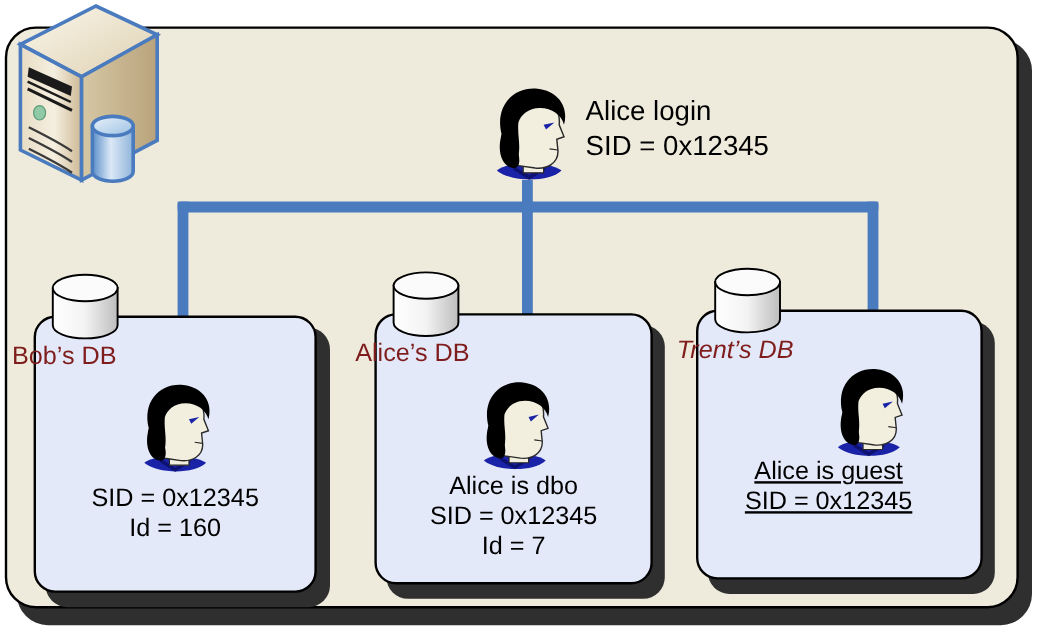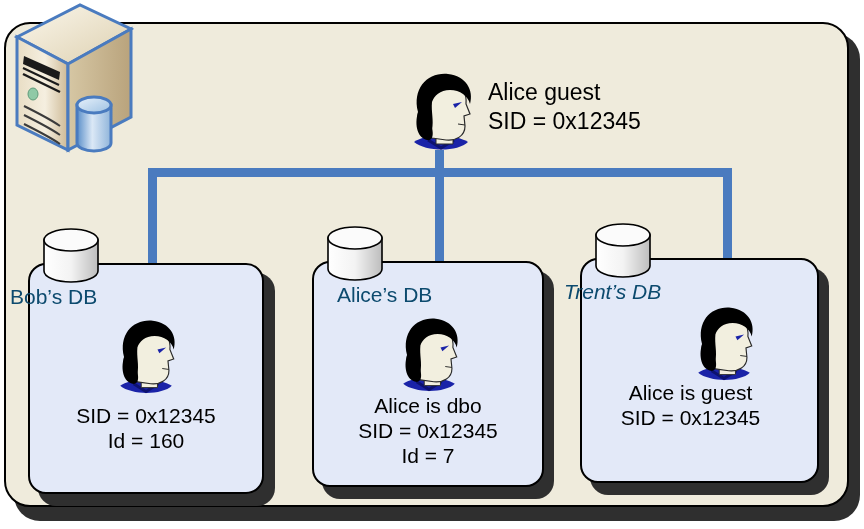--- a/index.html
+++ b/index.html
@@ -69,21 +69,21 @@
     border-radius: 18px;
     box-sizing: border-box;
   }
   .db-cyl {
     position: absolute;
     width: 62px; height: 58px;
   }
   .db-label {
     position: absolute;
     font-size: 21px;
-    color: #0c4a6e;
+    color: #7f1d1d;
     white-space: nowrap;
     font-family: "Liberation Sans", sans-serif;
   }
   .person {
     position: absolute;
     width: 86px; height: 86px;
   }
   .db-lines {
     position: absolute;
     text-align: center;
@@ -185,21 +185,21 @@
                C33,44 36,52 34,62 C33,70 26,70 22,62 C19,56 19,50 20,44 Z" fill="#000000"></path>
       <path d="M20,44 C16,58 20,70 29,72 C34,73 36,68 34,60 C32,52 33,48 33,40 Z" fill="#000000"></path>
 
       <path d="M55,36 L64,34 L57,40 Z" fill="#1a23a8"></path>
 
       <path d="M60,56 L67,57" stroke="#2a2a2a" stroke-width="1" fill="none"></path>
     </svg>
   </div>
 
   <div class="login-text">
-    <div>Alice guest</div>
+    <div>Alice login</div>
     <div>SID = 0x12345</div>
   </div>
 
   <svg class="wires" width="864" height="529" viewBox="0 0 864 529">
     <g fill="#4a7bbf">
 
       <rect x="435" y="150" width="9" height="26"></rect>
 
       <rect x="148" y="168" width="584" height="9" rx="3"></rect>
 
@@ -265,21 +265,21 @@
           <linearGradient id="cylG2" x1="0" y1="0" x2="1" y2="0">
             <stop offset="0%" stop-color="#ffffff"></stop>
             <stop offset="50%" stop-color="#f3f3f3"></stop>
             <stop offset="100%" stop-color="#bdbdbd"></stop>
           </linearGradient>
         </defs>
         <path d="M4,13 L4,44 A27,11 0 0 0 58,44 L58,13 Z" fill="url(#cylG2)" stroke="#000000" stroke-width="1.6"></path>
         <ellipse cx="31" cy="13" rx="27" ry="11" fill="#fbfbfb" stroke="#000000" stroke-width="1.6"></ellipse>
       </svg>
     </div>
-    <div class="db-label" style="left:8px; top:58px;margin-left:41px;">Alice’s DB</div>
+    <div class="db-label" style="left:8px; top:58px;">Alice’s DB</div>
     <div class="person" style="left:98px; top:88px;">
       <svg width="86" height="86" viewBox="0 0 86 90">
         <path d="M16,74 C26,66 58,66 70,74 C60,84 28,84 16,74 Z" fill="#1a23a8"></path>
         <path d="M30,72 L43,80 L56,72" stroke="#0d1270" stroke-width="3" fill="none"></path>
         <path d="M38,58 L38,76 L55,76 L55,58 Z" fill="#f2efdf" stroke="#2a2a2a" stroke-width="1"></path>
         <path d="M24,34 C24,18 38,8 52,12 C64,15 69,26 68,36
                  L72,46 L66,48 L67,58 C67,68 58,73 48,72
                  L34,70 C26,64 22,50 24,34 Z" fill="#f2efdf" stroke="#2a2a2a" stroke-width="1.2"></path>
         <path d="M20,44 C14,20 30,4 50,6 C68,8 76,22 72,36
                  C70,28 62,22 52,22 C42,22 36,28 34,34
@@ -322,19 +322,19 @@
                  L72,46 L66,48 L67,58 C67,68 58,73 48,72
                  L34,70 C26,64 22,50 24,34 Z" fill="#f2efdf" stroke="#2a2a2a" stroke-width="1.2"></path>
         <path d="M20,44 C14,20 30,4 50,6 C68,8 76,22 72,36
                  C70,28 62,22 52,22 C42,22 36,28 34,34
                  C33,44 36,52 34,62 C33,70 26,70 22,62 C19,56 19,50 20,44 Z" fill="#000000"></path>
         <path d="M20,44 C16,58 20,70 29,72 C34,73 36,68 34,60 C32,52 33,48 33,40 Z" fill="#000000"></path>
         <path d="M55,36 L64,34 L57,40 Z" fill="#1a23a8"></path>
         <path d="M60,56 L67,57" stroke="#2a2a2a" stroke-width="1" fill="none"></path>
       </svg>
     </div>
-    <div class="db-lines" style="left:24px; top:158px; width:221px;">
+    <div class="db-lines" style="left:24px; top:158px; width:221px;text-decoration:underline;">
       <div>Alice is guest</div>
       <div>SID = 0x12345</div>
     </div>
   </div>
 
 </div>
 
 </body></html>

